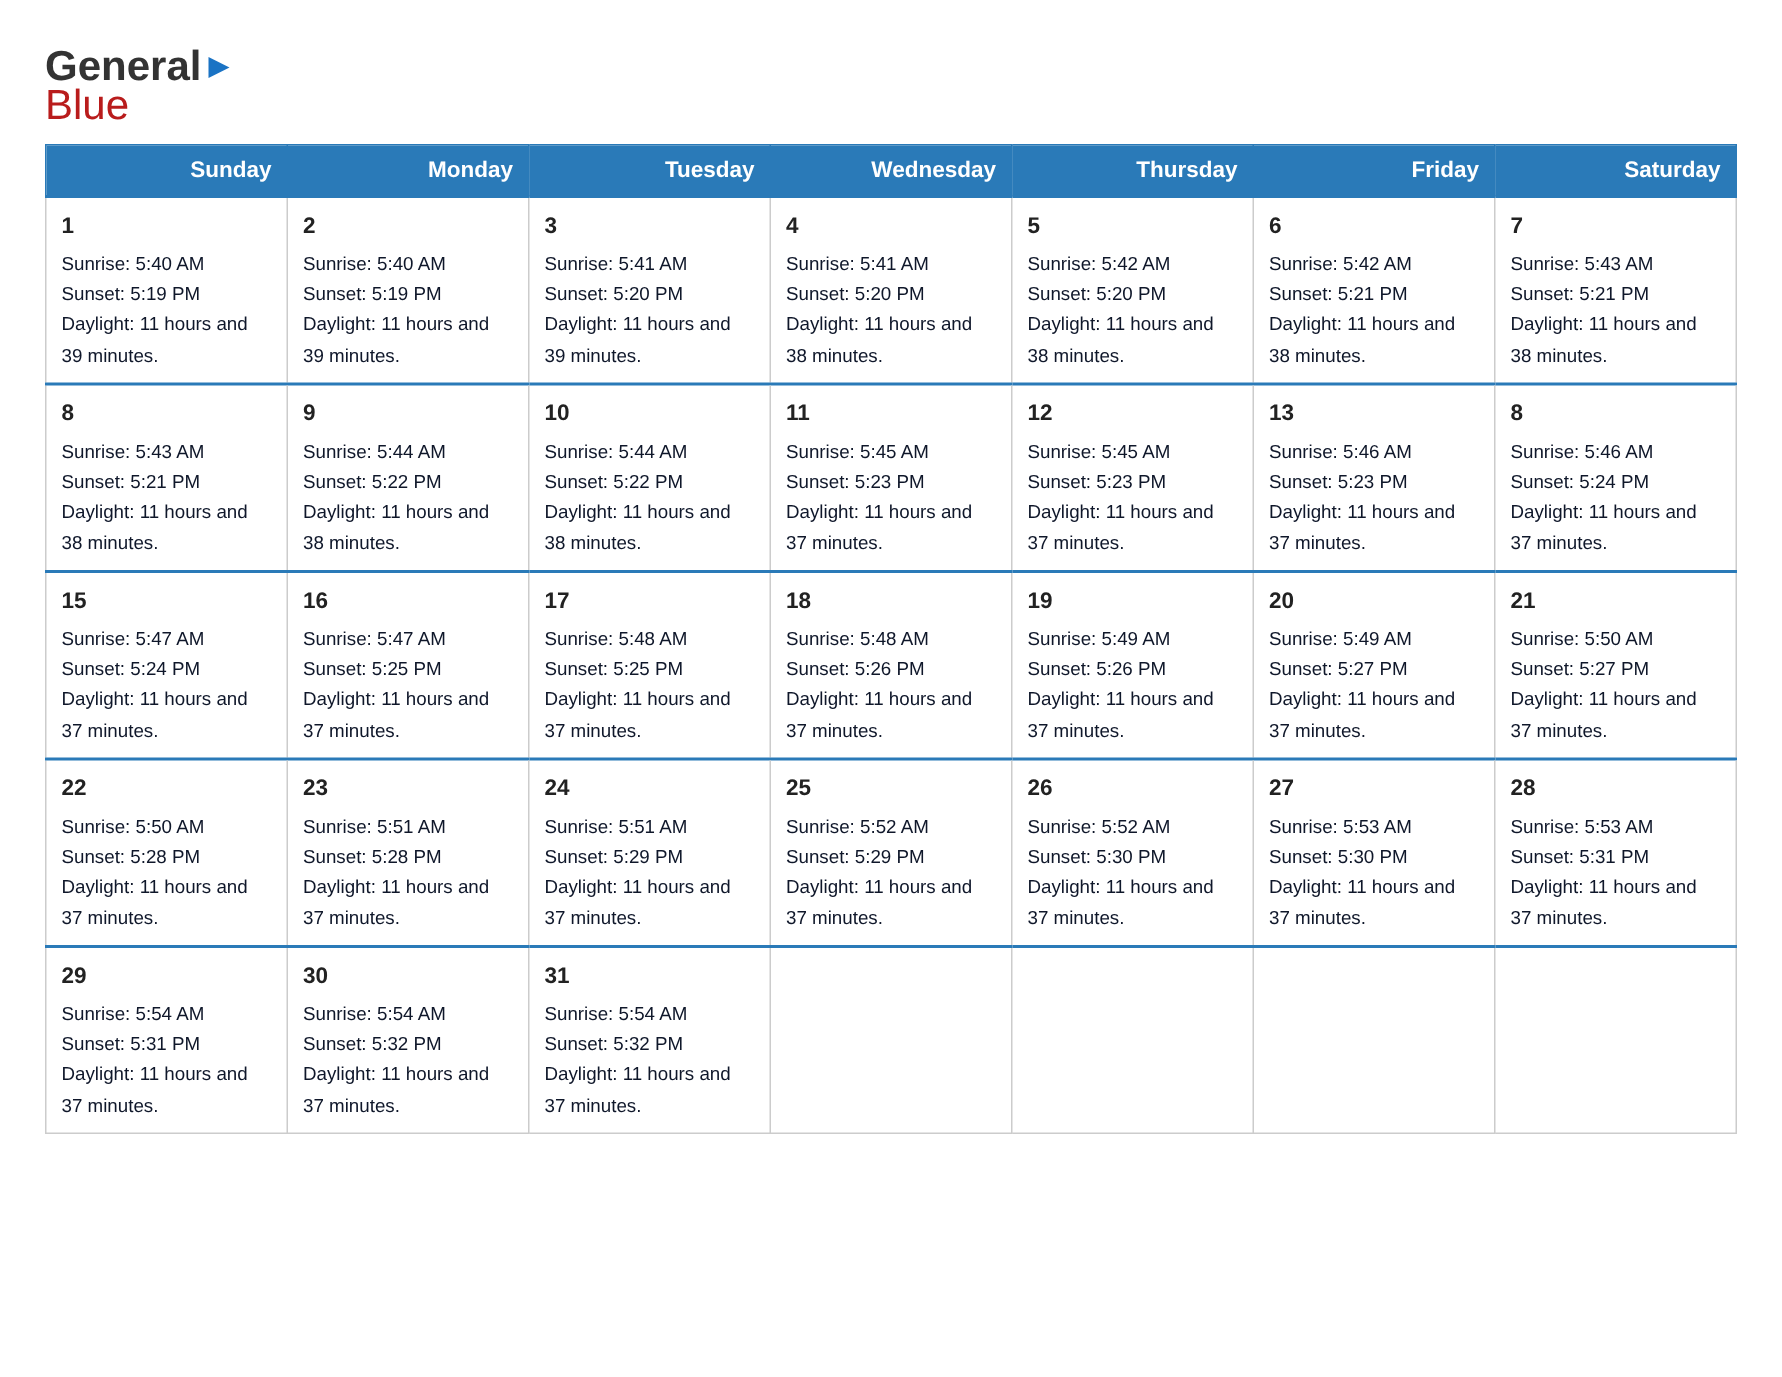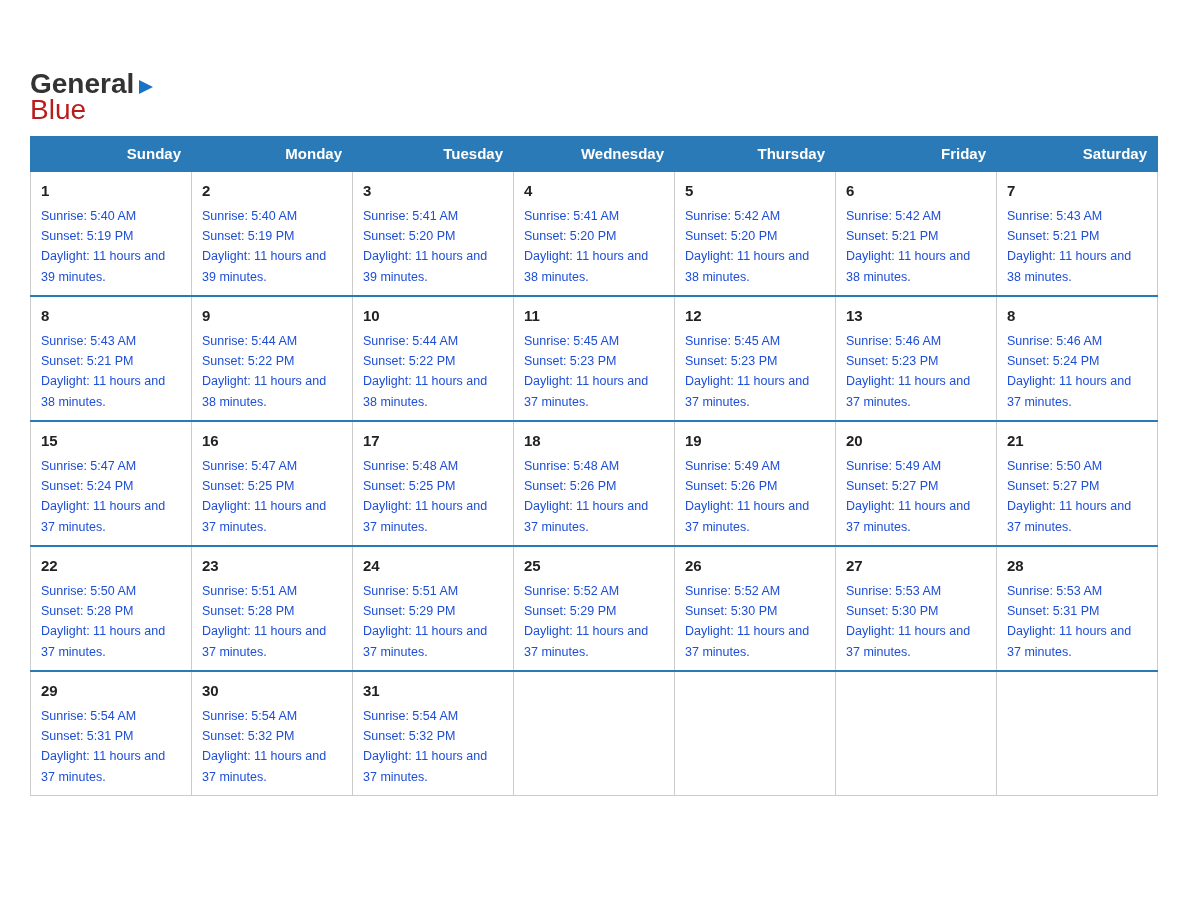--- a/index.html
+++ b/index.html
@@ -74,42 +74,42 @@
     }
     .day-number {
       font-size: 15px;
       font-weight: bold;
       color: #222;
       display: block;
       margin-bottom: 3px;
     }
     .day-info {
       font-size: 12.5px;
-      color: #1d4ed8;
+      color: #0f172a;
       line-height: 1.55;
     }
     .calendar tr td {
       border-top: 2px solid #2a7ab8;
     }
     .calendar tr:not(:first-child) td {
       border-top: 2px solid #2a7ab8;
     }
     .calendar tbody tr td {
       border-top: 2px solid #2a7ab8;
     }
     .empty-cell {
       background: #fff;
     }
   </style>
 </head>
 <body>
 
 <div class="header-row">
   <div class="logo">
-    <div style="display:flex;align-items:flex-end;margin-top:40px;">
+    <div style="display:flex;align-items:center;">
       <span class="logo-text">General</span>
       <svg width="22" height="22" viewBox="0 0 22 22" style="margin-left:1px;margin-top:2px;">
         <polygon points="4,4 18,11 4,18" fill="#1a73c4"></polygon>
       </svg>
     </div>
     <span class="logo-blue">Blue</span>
   </div>
   <div class="title-block">
   </div>
 </div>

